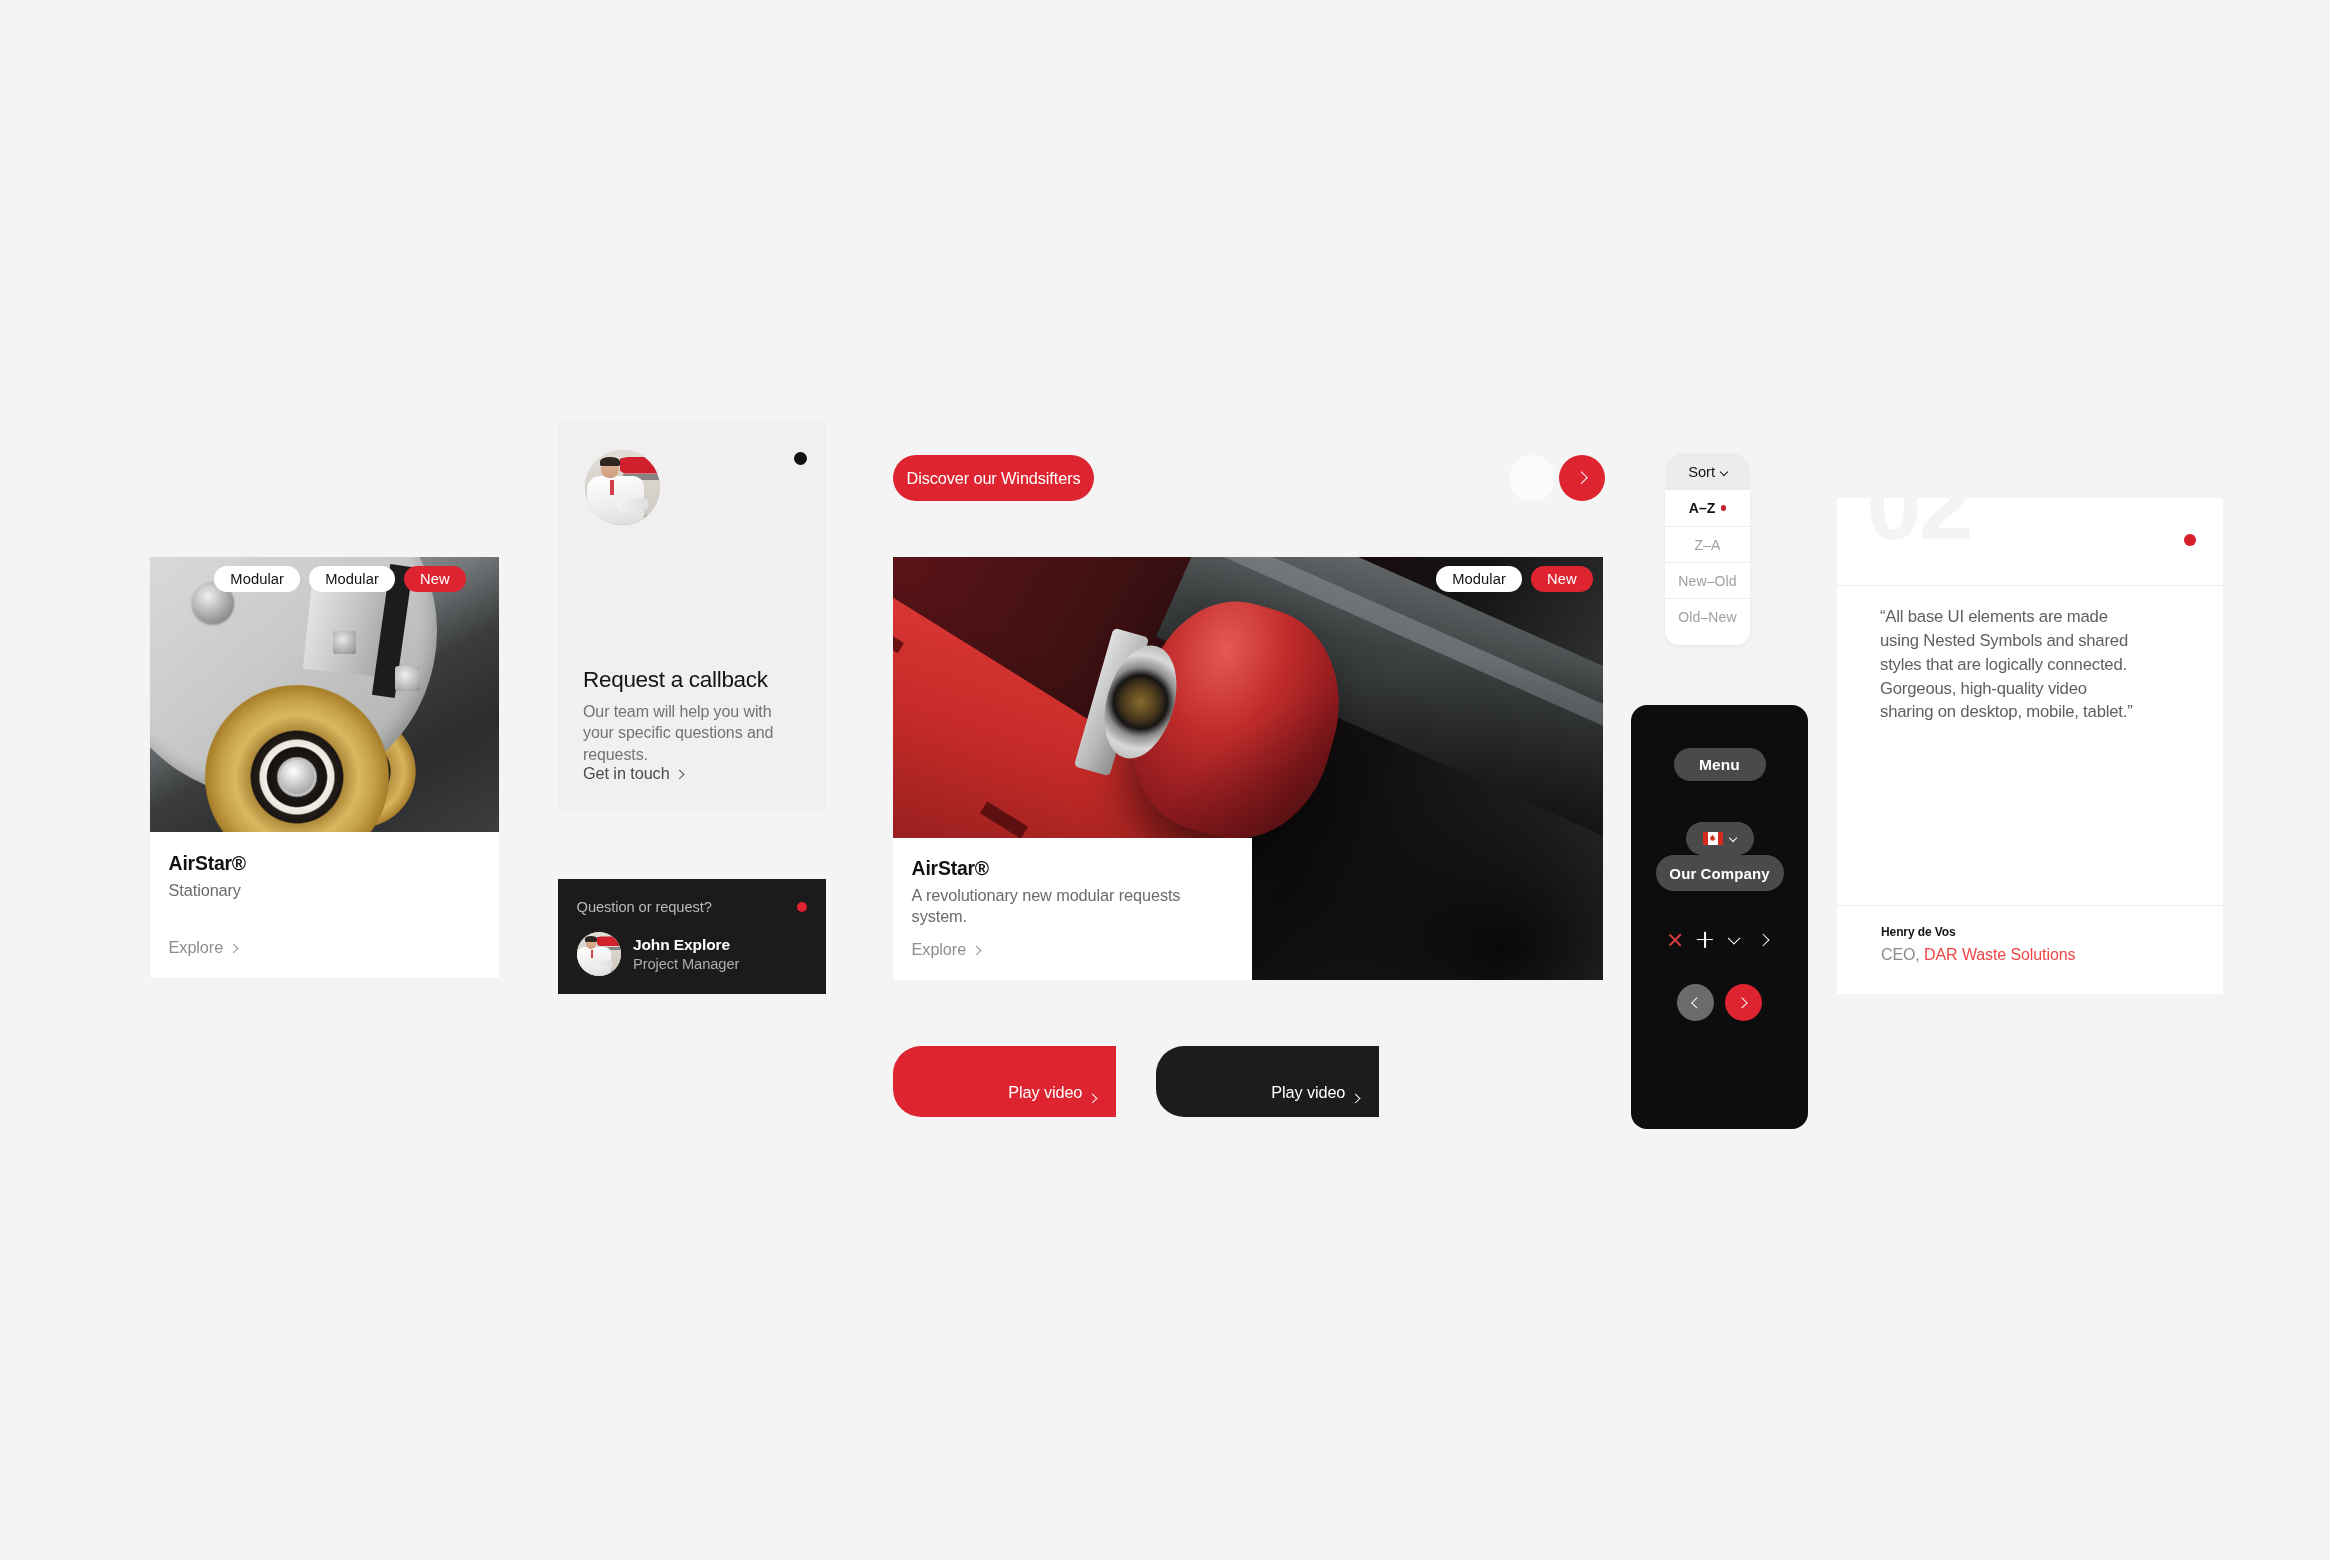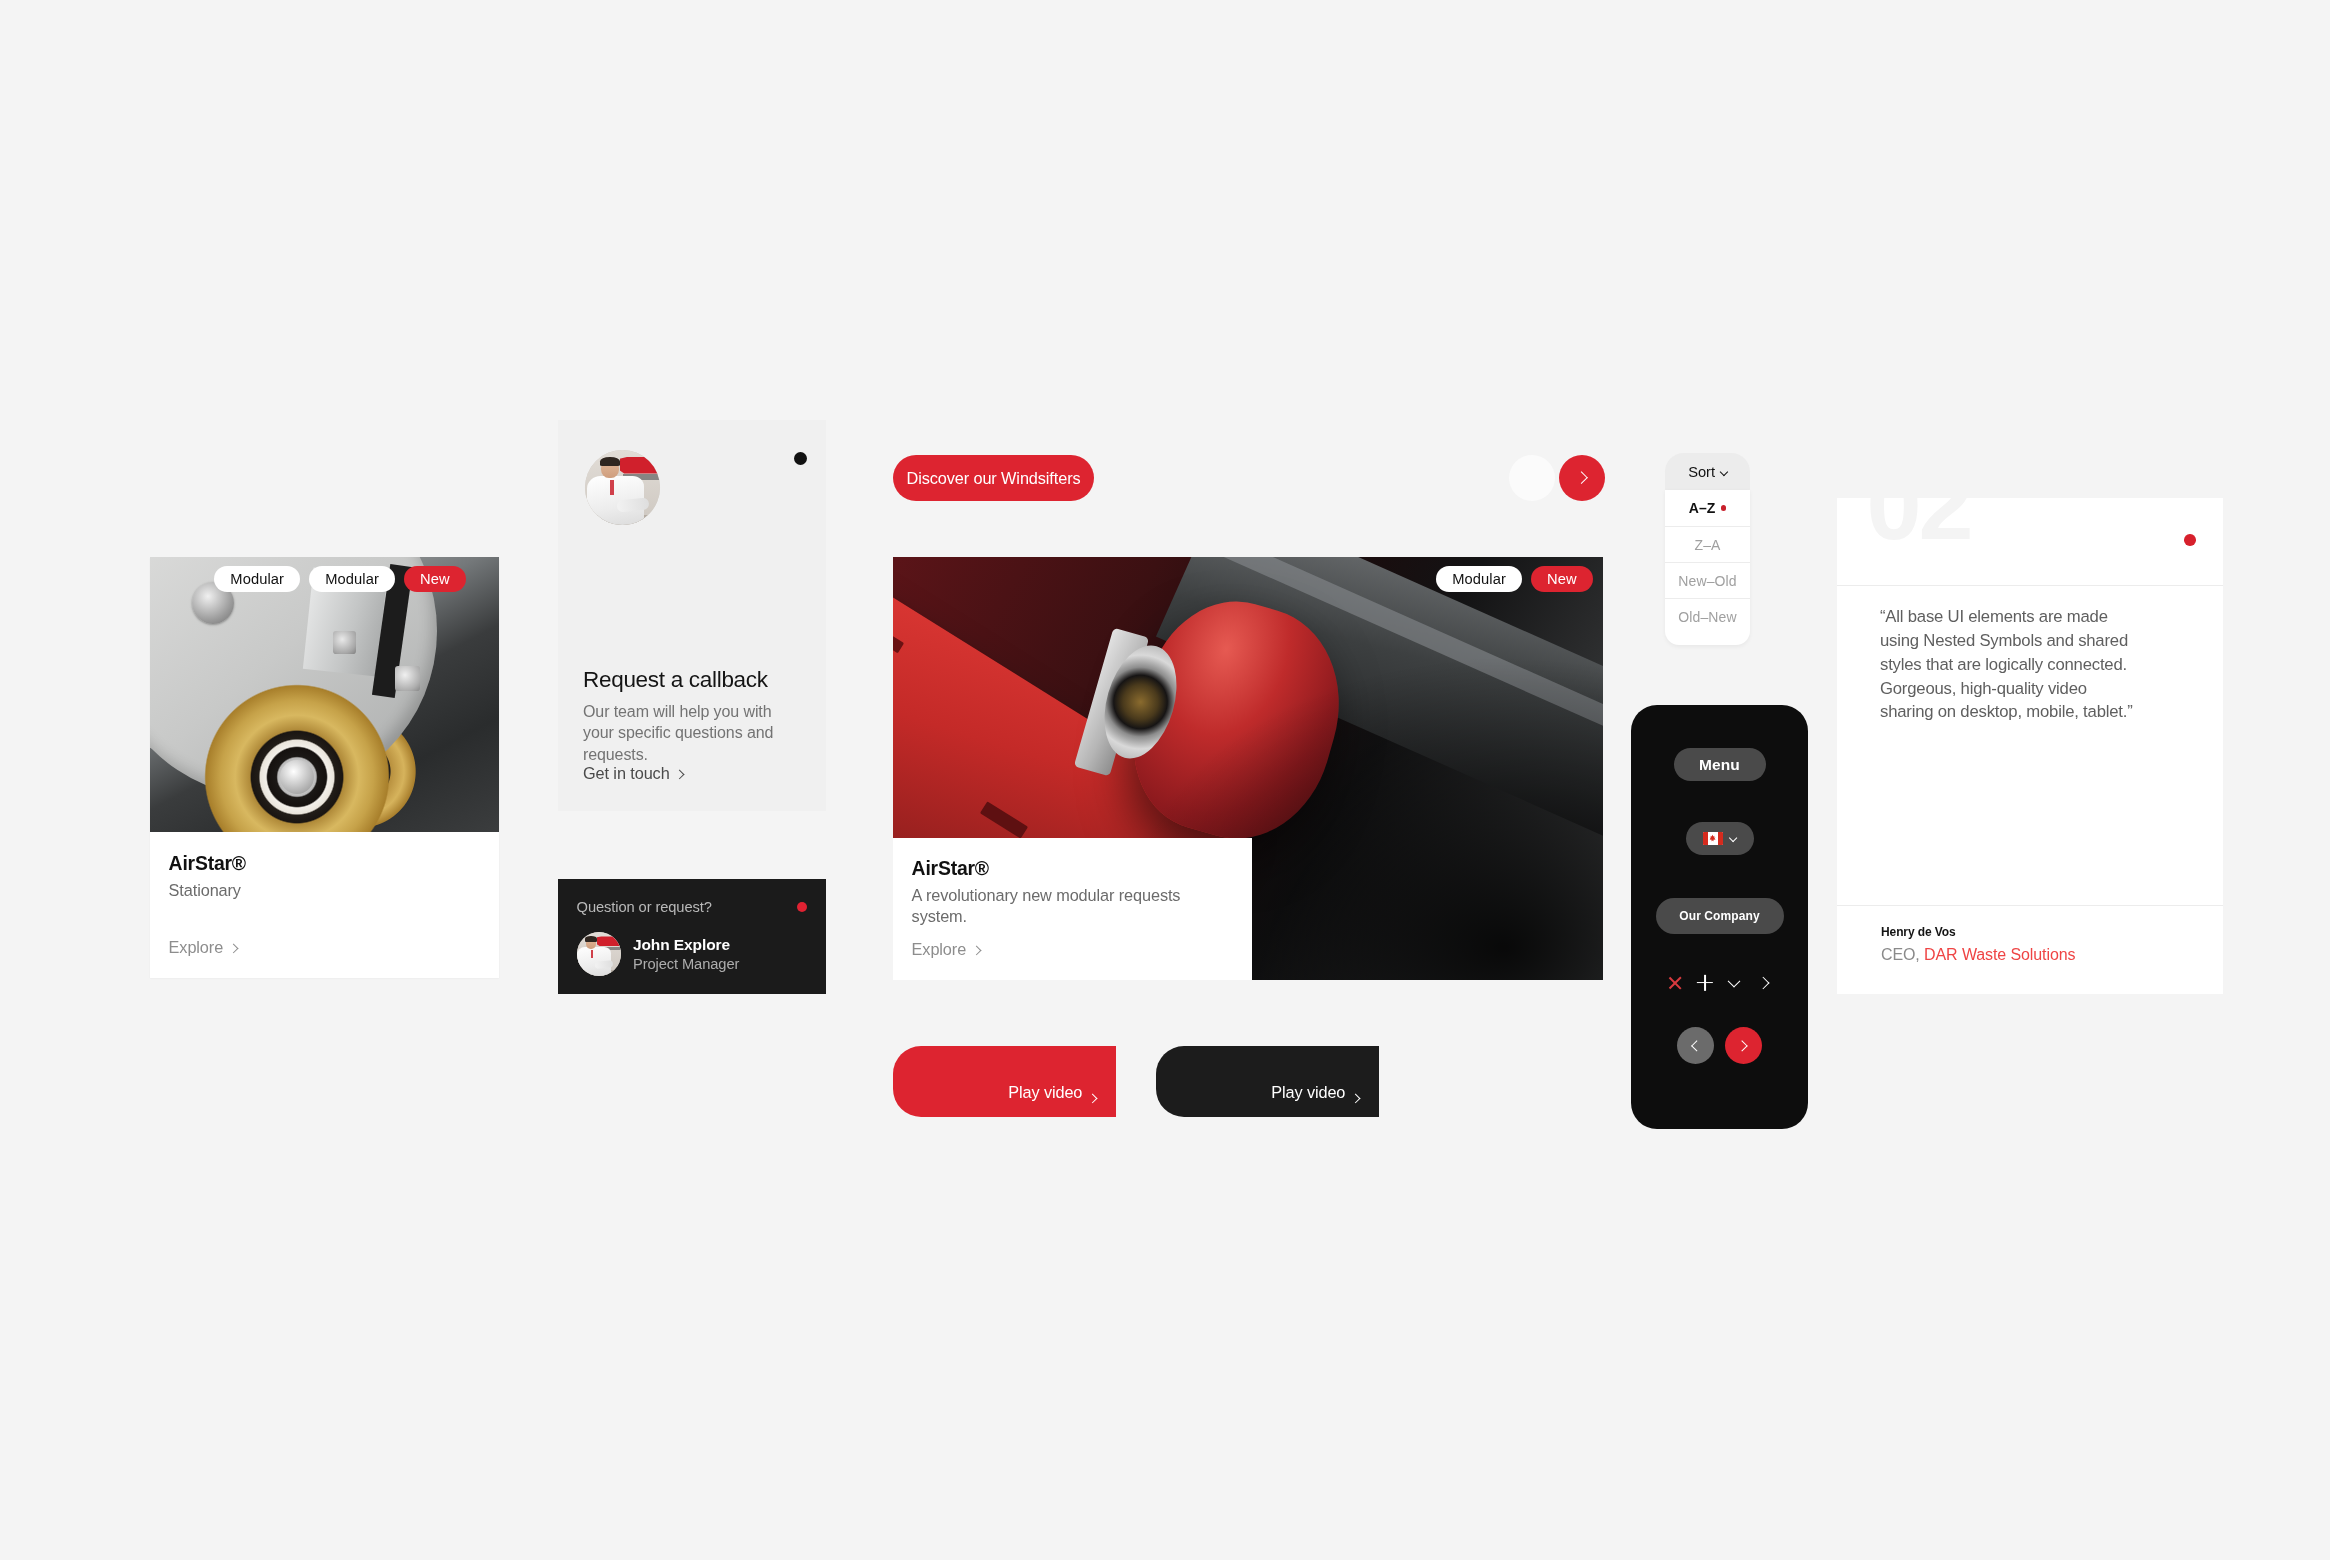--- a/index.html
+++ b/index.html
@@ -327,21 +327,21 @@
   .sort-option + .sort-option { border-top: 0.8px solid #ececec; }
   .sort-option.active { color: #111; font-weight: 700; }
   .sort-option .marker {
     width: 5.4px; height: 5.4px; border-radius: 50%; background: #c8202c;
     margin-left: 5.4px; display: inline-block;
   }
 
   
   #mobile-panel {
     left: 1631px; top: 705px; width: 177px; height: 424px;
-    background: #0d0d0d; border-radius: 26px;
+    background: #0d0d0d; border-radius: 16px;
     display: flex; flex-direction: column; align-items: center;
   }
   .mp-pill {
     background: #4a4a4a; color: #ffffff; border: none; cursor: pointer;
     font-family: inherit; border-radius: 22px; font-weight: 700;
     display: flex; align-items: center; justify-content: center;
     letter-spacing: 0.1px;
   }
   #menu-button { width: 92px; height: 33px; font-size: 15.5px; margin-top: 43px; }
   #language-selector {
@@ -355,21 +355,21 @@
     content: ''; position: absolute; top: 0; width: 5px; height: 100%; background: #d52b1e;
   }
   .flag-ca::before { left: 0; }
   .flag-ca::after { right: 0; }
   .flag-ca .leaf {
     position: absolute; left: 50%; top: 50%; transform: translate(-50%,-50%);
     width: 7px; height: 8.5px; background: #d52b1e;
     clip-path: polygon(50% 0%, 60% 26%, 78% 19%, 72% 40%, 92% 38%, 80% 52%, 96% 62%, 62% 64%, 66% 86%, 50% 74%, 34% 86%, 38% 64%, 4% 62%, 20% 52%, 8% 38%, 28% 40%, 22% 19%, 40% 26%);
   }
   #language-selector .chev-d { color: #fff; width: 6.2px; height: 6.2px; margin-left: 1.6px; vertical-align: 0; }
-  #our-company-button { width: 128px; height: 36px; font-size: 12px; margin-top: 43px; }
+  #our-company-button { width: 128px; height: 36px; font-size: 15px; }
   #icon-row { display: flex; align-items: center; gap: 12.4px; margin-top: 40px; }
   #icon-row .ico { width: 17px; height: 17px; position: relative; cursor: pointer; }
   .ico-close::before, .ico-close::after {
     content: ''; position: absolute; left: 50%; top: 50%; width: 15.5px; height: 1.9px;
     background: #d93a3f; transform-origin: center;
   }
   .ico-close::before { transform: translate(-50%,-50%) rotate(45deg); }
   .ico-close::after  { transform: translate(-50%,-50%) rotate(-45deg); }
   .ico-plus::before, .ico-plus::after {
     content: ''; position: absolute; left: 50%; top: 50%; background: #ffffff;

